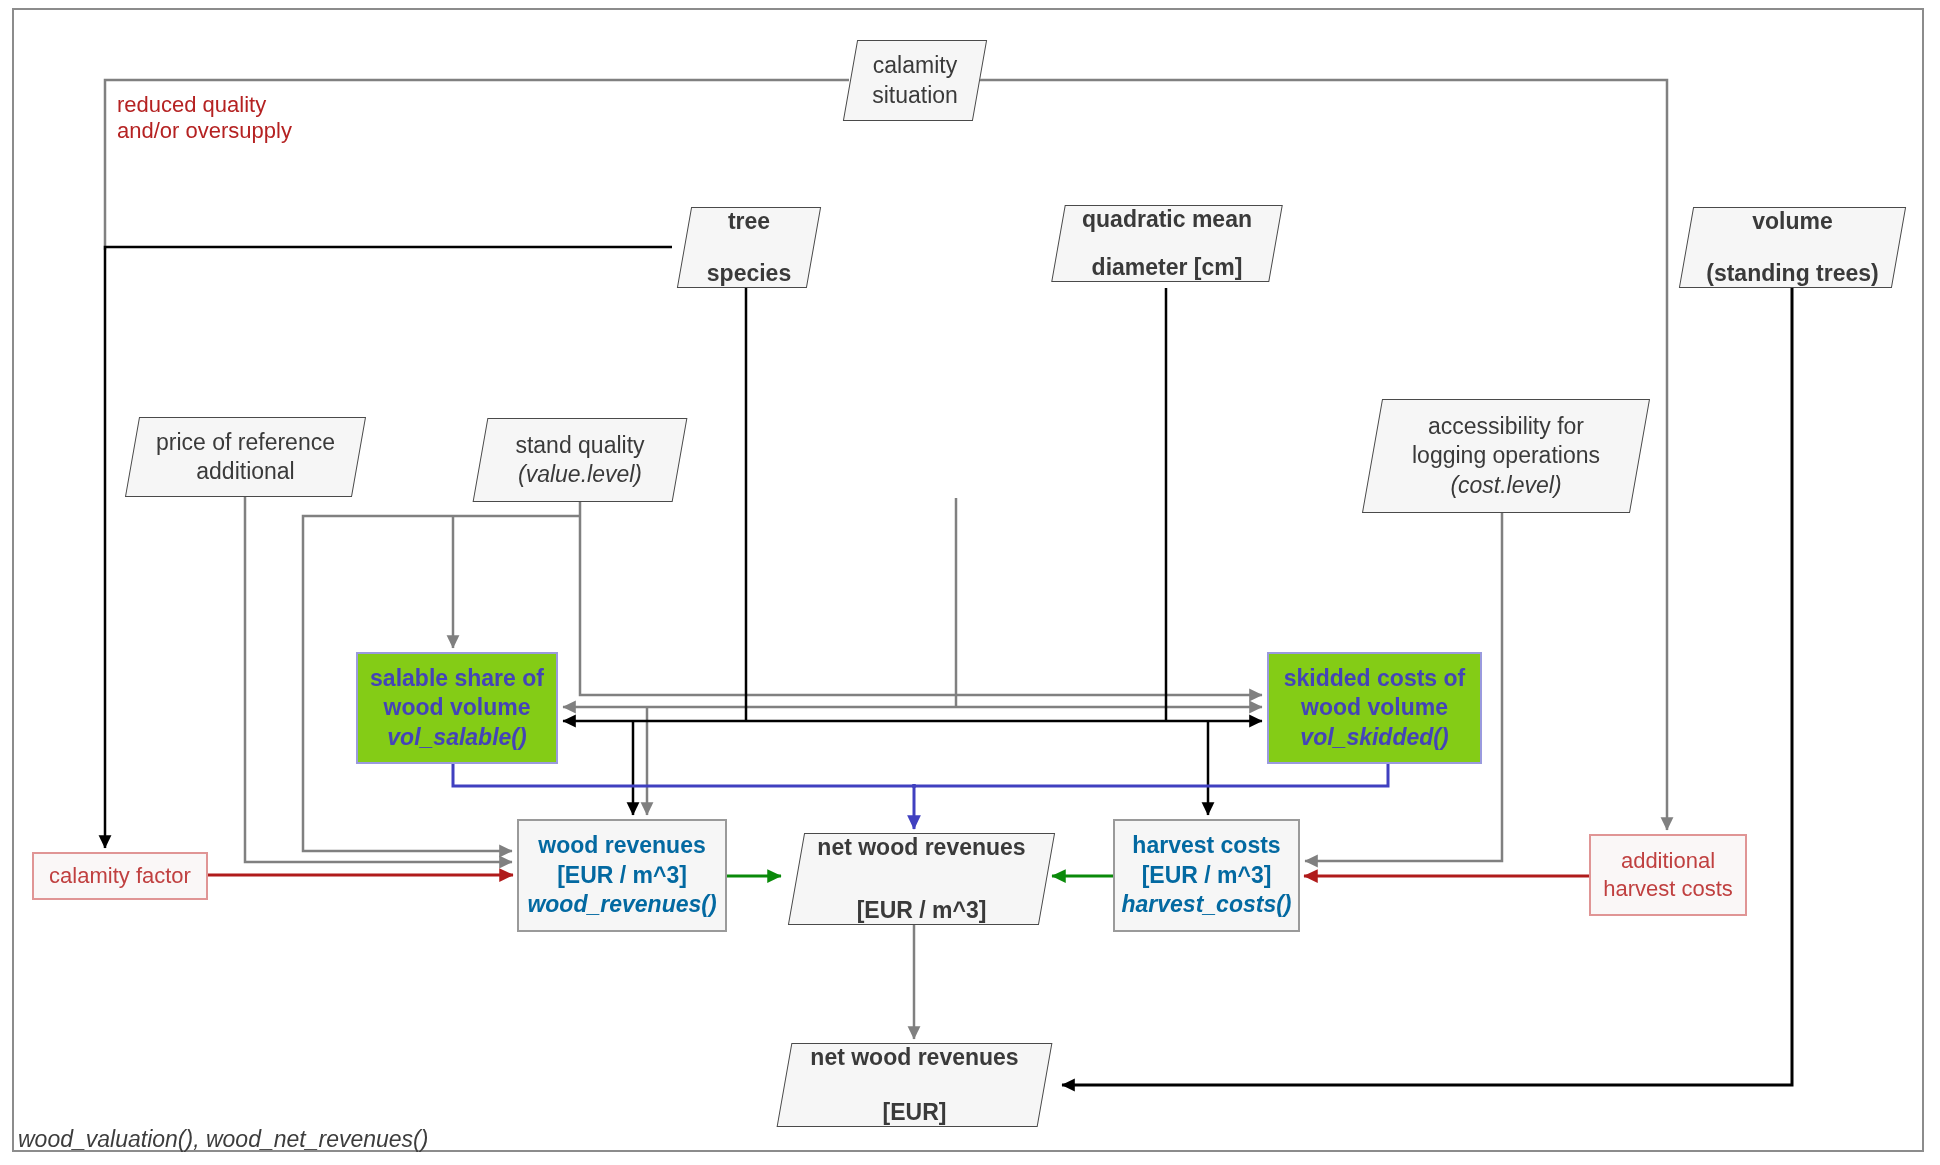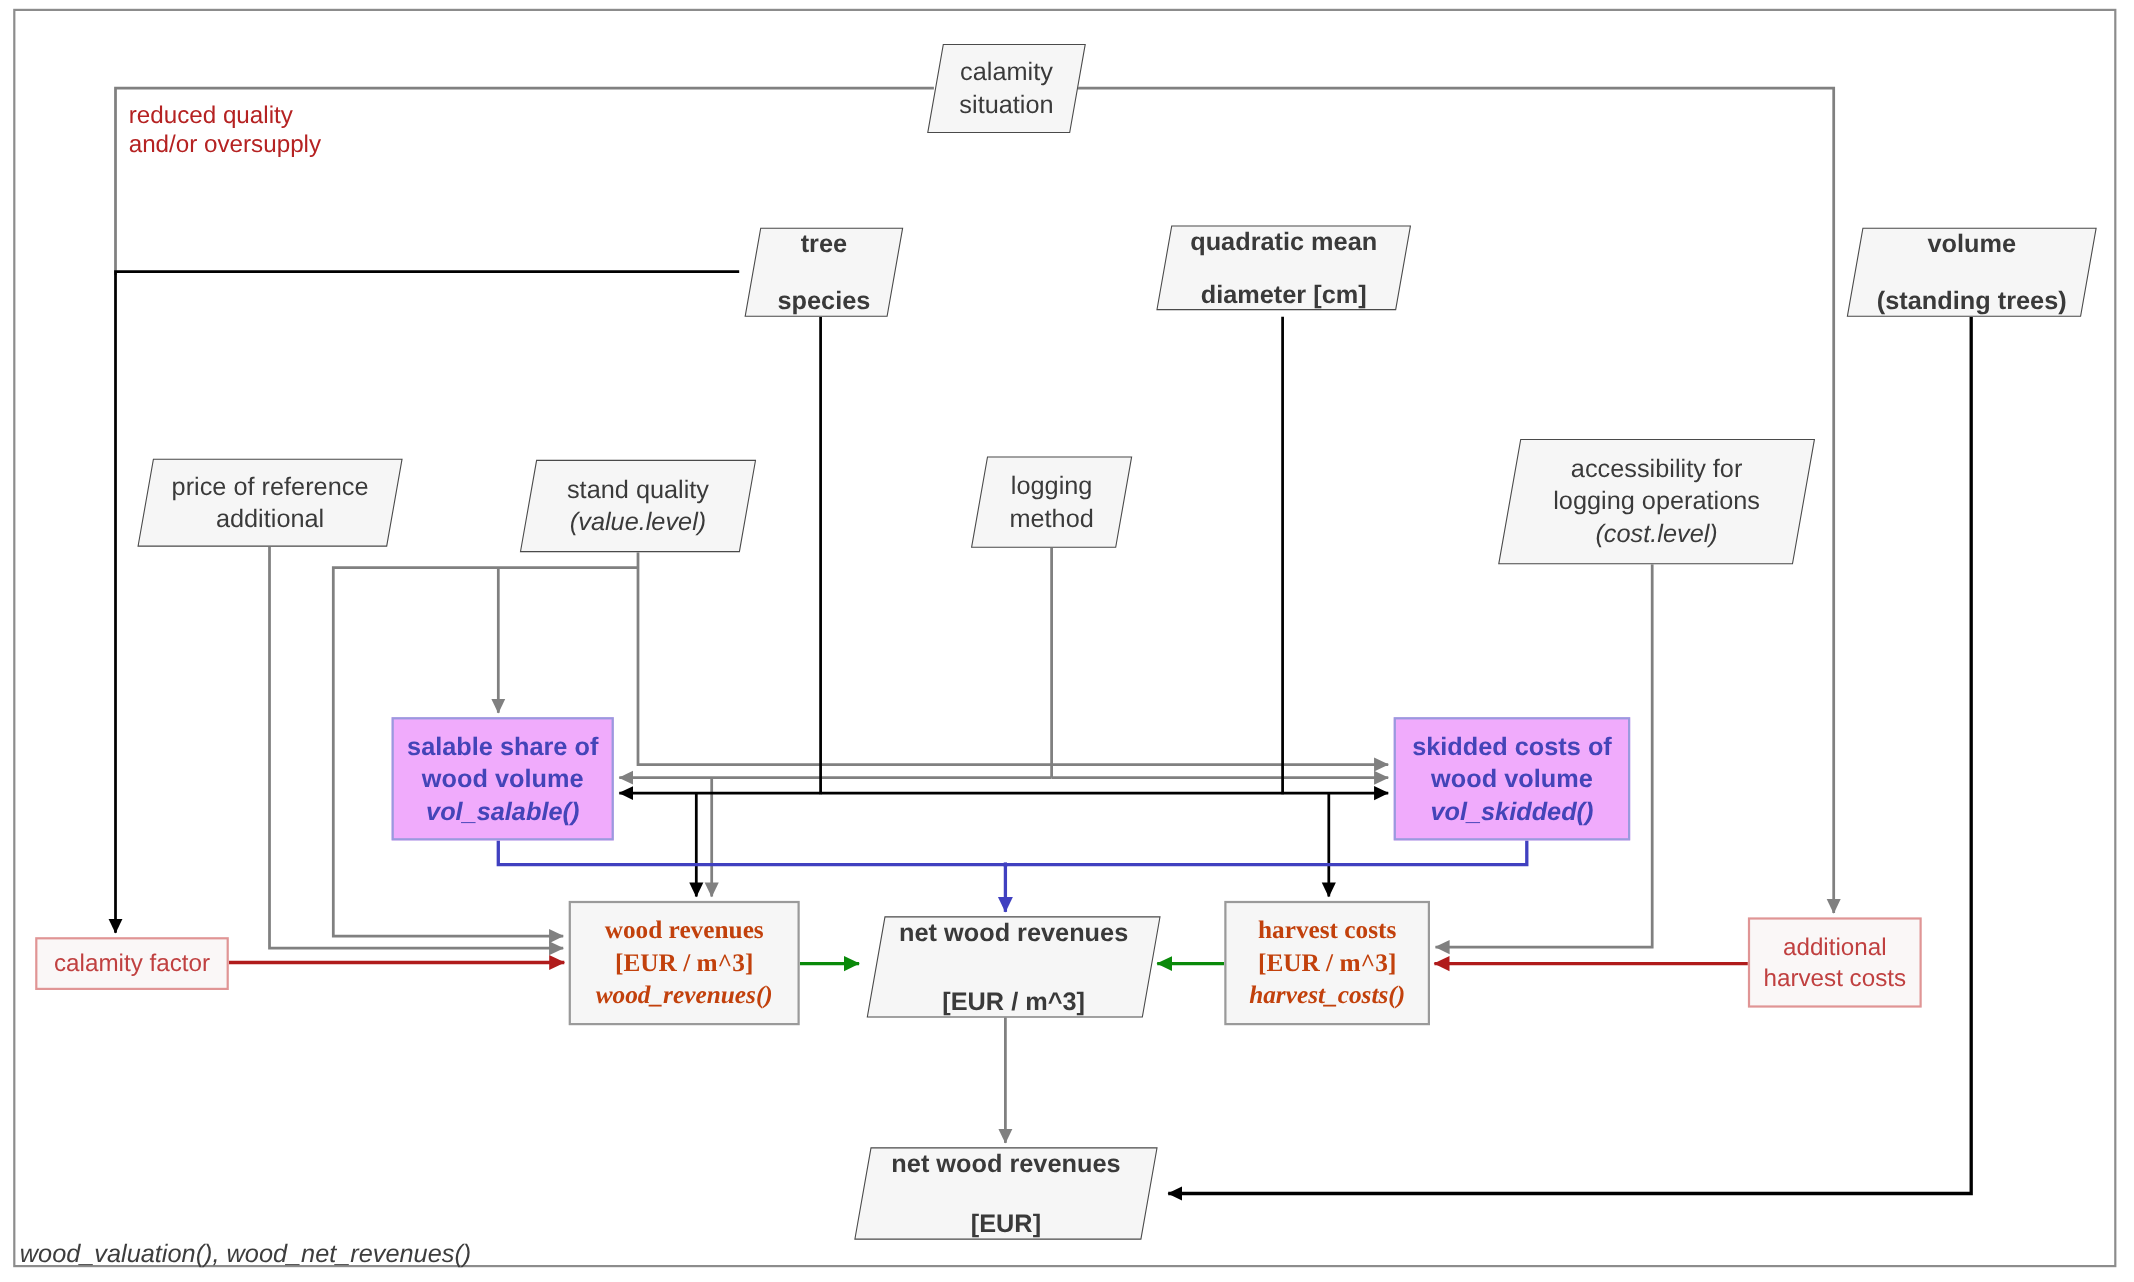--- a/index.html
+++ b/index.html
@@ -18,23 +18,23 @@
     display:flex;flex-direction:column;align-items:center;justify-content:center;
     text-align:center;line-height:1.28;font-size:23px;color:#3a3a3a;z-index:2;
   }
   .pbg{
     position:absolute;left:0;top:0;right:0;bottom:0;background:#f6f6f6;
     border:1.5px solid #4a4a4a;transform:skewX(-10deg);box-sizing:border-box;z-index:1;
   }
   .rect{background:#f6f6f6;border:2px solid #9a9a9a;}
   .bold{font-weight:bold;justify-content:space-between;}
   .it{font-style:italic;}
-  .blue-box{border:2px solid #9a9ade;background:#f0abfc;}
+  .blue-box{border:2px solid #9a9ade;background:#84cc16;}
   .blue-box .rtxt{color:#4444b8;font-weight:bold;}
-  .green-text .rtxt{color:#c2410c;font-weight:bold;font-family:Liberation Serif, serif;}
+  .green-text .rtxt{color:#0369a1;font-weight:bold;}
   .red-box{border:2px solid #e09595;background:#faf7f7;}
   .red-box .rtxt{color:#c04040;font-weight:normal;font-size:22px;}
   #edge-label{
     position:absolute;left:117px;top:92px;color:#b52222;font-size:22px;line-height:26px;z-index:2;
   }
   #caption{
     position:absolute;left:18px;top:1126px;color:#3d3d3d;
     font-size:23px;font-weight:normal;font-style:italic;z-index:3;
   }
 </style>
@@ -142,27 +142,20 @@
   </div>
 
   <div class="node" style="left:480px;top:418px;width:200px;height:84px">
     <div class="pbg"></div>
     <div class="ptxt">
         <span>stand quality</span>
         <span class="it">(value.level)</span>
       </div>
   </div>
 
-  <div class="node" style="left:890px;top:415px;width:132px;height:83px">
-    <div class="pbg"></div>
-    <div class="ptxt">
-        <span>logging</span>
-        <span>method</span>
-      </div>
-  </div>
 
   <div class="node" style="left:1372px;top:399px;width:268px;height:114px">
     <div class="pbg"></div>
     <div class="ptxt">
         <span>accessibility for</span>
         <span>logging operations</span>
         <span class="it">(cost.level)</span>
       </div>
   </div>
 

